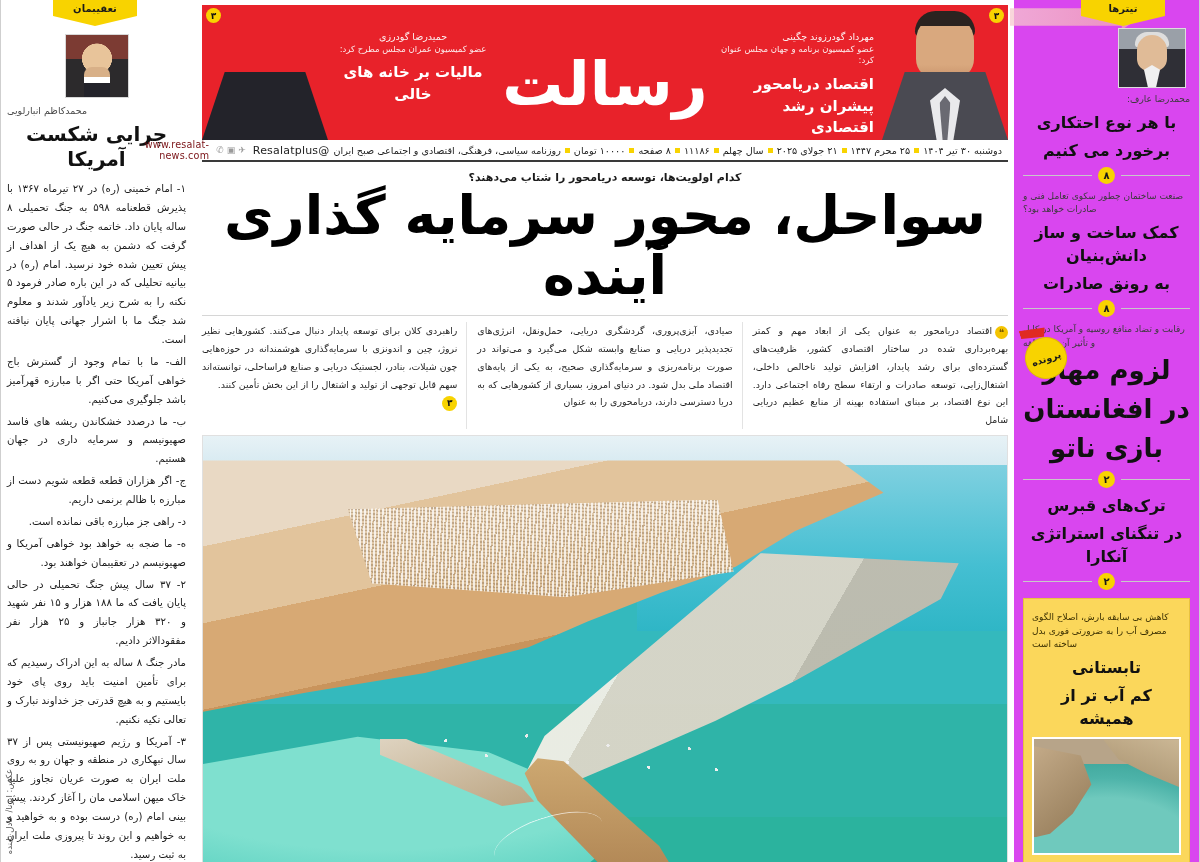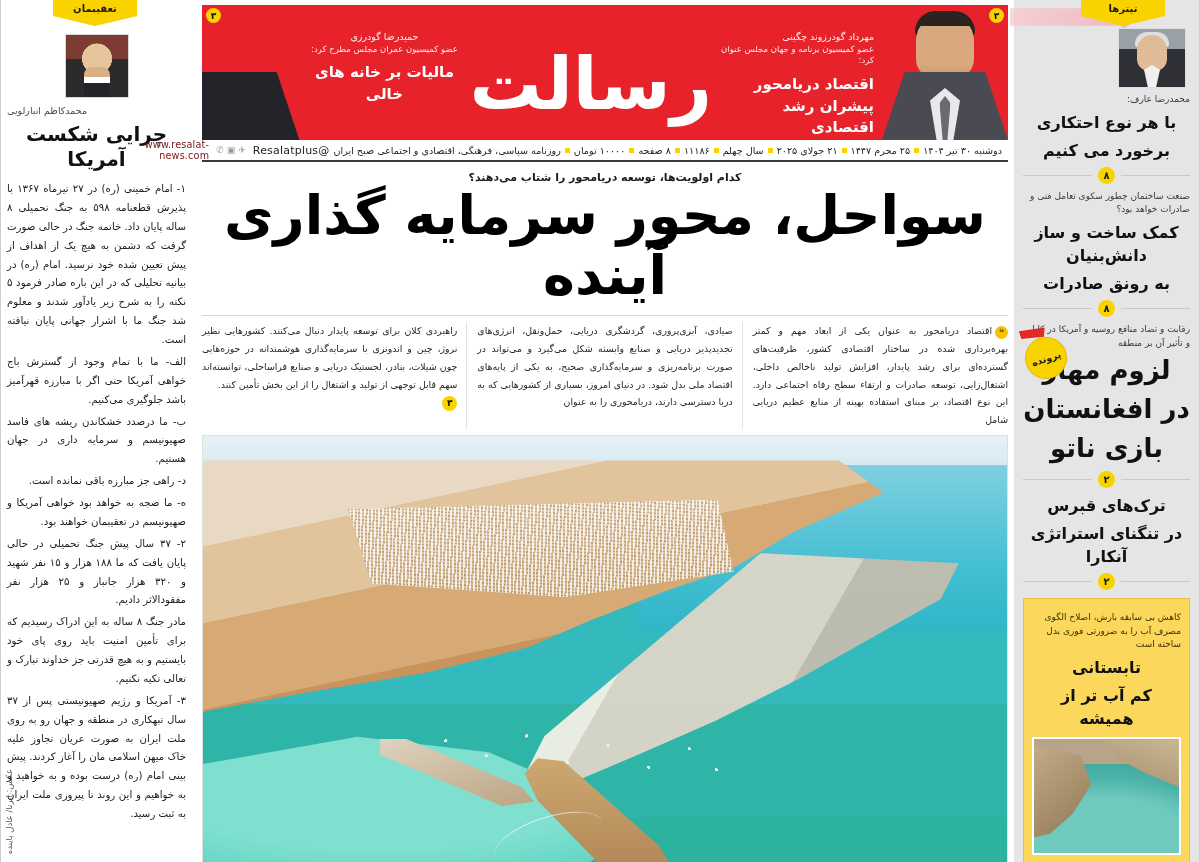--- a/index.html
+++ b/index.html
@@ -102,21 +102,21 @@
   .mh-text{
     flex:none;width:170px;padding:26px 8px 0 8px;box-sizing:border-box;
     color:#fff;text-align:right;
   }
   .mh-text.left-block{text-align:center;}
   .mh-name{font-size:9.5px;opacity:.95;margin-bottom:2px;}
   .mh-kicker{font-size:8.5px;opacity:.9;line-height:1.35;margin-bottom:7px;}
   .mh-head{font-size:15px;font-weight:bold;line-height:1.45;}
   .mh-logo{
     flex:1;display:flex;align-items:center;justify-content:center;
-    color:#fff;font-size:72px;font-weight:bold;line-height:1;
+    color:#fff;font-size:61px;font-weight:bold;line-height:1;
     letter-spacing:-4px;padding-bottom:14px;margin-top:36px;
   }
   .corner-num{
     position:absolute;top:3px;width:15px;height:15px;border-radius:50%;
     background:#F8D300;color:#111;font-size:9px;font-weight:bold;
     display:flex;align-items:center;justify-content:center;z-index:4;
   }
   .corner-num.r{right:4px;}
   .corner-num.l{left:4px;}
 
@@ -225,21 +225,21 @@
   .wake{
     position:absolute;left:36%;top:78%;width:14%;height:9%;
     border-top:1.4px solid rgba(255,255,255,.75);
     border-radius:50%;transform:rotate(-18deg);
   }
 
   
   .side-col{
     position:absolute;left:1014px;top:0;width:186px;height:862px;
     box-sizing:border-box;padding:0 9px;border-right:1px solid #cfcfcf;
-    background:#e5e5e5;
+    background:#d946ef;
   }
   .side-badge{right:34px;}
   .side-arrow{
     position:absolute;left:-4px;top:4px;width:130px;height:26px;
     background:linear-gradient(90deg,#f7c9cf,#f2a7b0);
     clip-path:polygon(0 16%, 86% 16%, 86% 0, 100% 50%, 86% 100%, 86% 84%, 0 84%);
     opacity:.75;
   }
   .side-photo{
     width:66px;height:58px;margin:28px 4px 0 auto;position:relative;overflow:hidden;
@@ -254,21 +254,21 @@
   .side-photo .hair{
     position:absolute;left:50%;top:3px;transform:translateX(-50%);
     width:34px;height:15px;border-radius:17px 17px 4px 4px;background:#dedede;
   }
   .side-photo .shirt{
     position:absolute;left:50%;bottom:0;transform:translateX(-50%);
     width:16px;height:22px;background:#f0f0f0;
     clip-path:polygon(50% 0,100% 22%,76% 100%,24% 100%,0 22%);
   }
   .side-kicker{font-size:9px;color:#3a3a3a;text-align:right;margin:5px 0 4px 0;line-height:1.5;}
-  .side-kicker.c{text-align:right;}
+  .side-kicker.c{text-align:left;}
   .side-head{
     font-size:16px;font-weight:bold;text-align:center;line-height:1.45;
     margin:2px 0 5px 0;letter-spacing:-0.3px;
   }
   .side-head.lg{font-size:26px;line-height:1.3;letter-spacing:-0.8px;}
   .side-sep{
     display:flex;align-items:center;gap:6px;margin:4px 0 6px 0;
   }
   .side-sep .ln{flex:1;height:1px;background:#c8c8c8;}
   .feature-box{
@@ -315,20 +315,21 @@
     <div class="edit-photo"></div>
 
     <div class="byline">محمدکاظم انبارلویی</div>
 
     <div class="edit-title">چرایی شکست آمریکا</div>
 
     <div class="edit-body">
       <p>۱- امام خمینی (ره) در ۲۷ تیرماه ۱۳۶۷ با پذیرش قطعنامه ۵۹۸ به جنگ تحمیلی ۸ ساله پایان داد. خاتمه جنگ در حالی صورت گرفت که دشمن به هیچ یک از اهداف از پیش تعیین شده خود نرسید. امام (ره) در بیانیه تحلیلی که در این باره صادر فرمود ۵ نکته را به شرح زیر یادآور شدند و معلوم شد جنگ ما با اشرار جهانی پایان نیافته است.</p>
       <p>الف- ما با تمام وجود از گسترش باج خواهی آمریکا حتی اگر با مبارزه قهرآمیز باشد جلوگیری می‌کنیم.</p>
       <p>ب- ما درصدد خشکاندن ریشه های فاسد صهیونیسم و سرمایه داری در جهان هستیم.</p>
+      <p>ج- اگر هزاران قطعه قطعه شویم دست از مبارزه با ظالم برنمی داریم.</p>
       <p>د- راهی جز مبارزه باقی نمانده است.</p>
       <p>ه- ما ضجه به خواهد بود خواهی آمریکا و صهیونیسم در تعقیبمان خواهند بود.</p>
       <p>۲- ۳۷ سال پیش جنگ تحمیلی در حالی پایان یافت که ما ۱۸۸ هزار و ۱۵ نفر شهید و ۳۲۰ هزار جانباز و ۲۵ هزار نفر مفقودالاثر دادیم.</p>
       <p>مادر جنگ ۸ ساله به این ادراک رسیدیم که برای تأمین امنیت باید روی پای خود بایستیم و به هیچ قدرتی جز خداوند تبارک و تعالی تکیه نکنیم.</p>
       <p>۳- آمریکا و رژیم صهیونیستی پس از ۳۷ سال تبهکاری در منطقه و جهان رو به روی ملت ایران به صورت عریان تجاوز علیه خاک میهن اسلامی مان را آغاز کردند. پیش بینی امام (ره) درست بوده و به خواهید و به خواهیم و این روند تا پیروزی ملت ایران به ثبت رسید.</p>
 
     </div>
 
     <div class="photo-credit-v">عکس: ایرنا/ عادل پاینده</div>
   </div>

